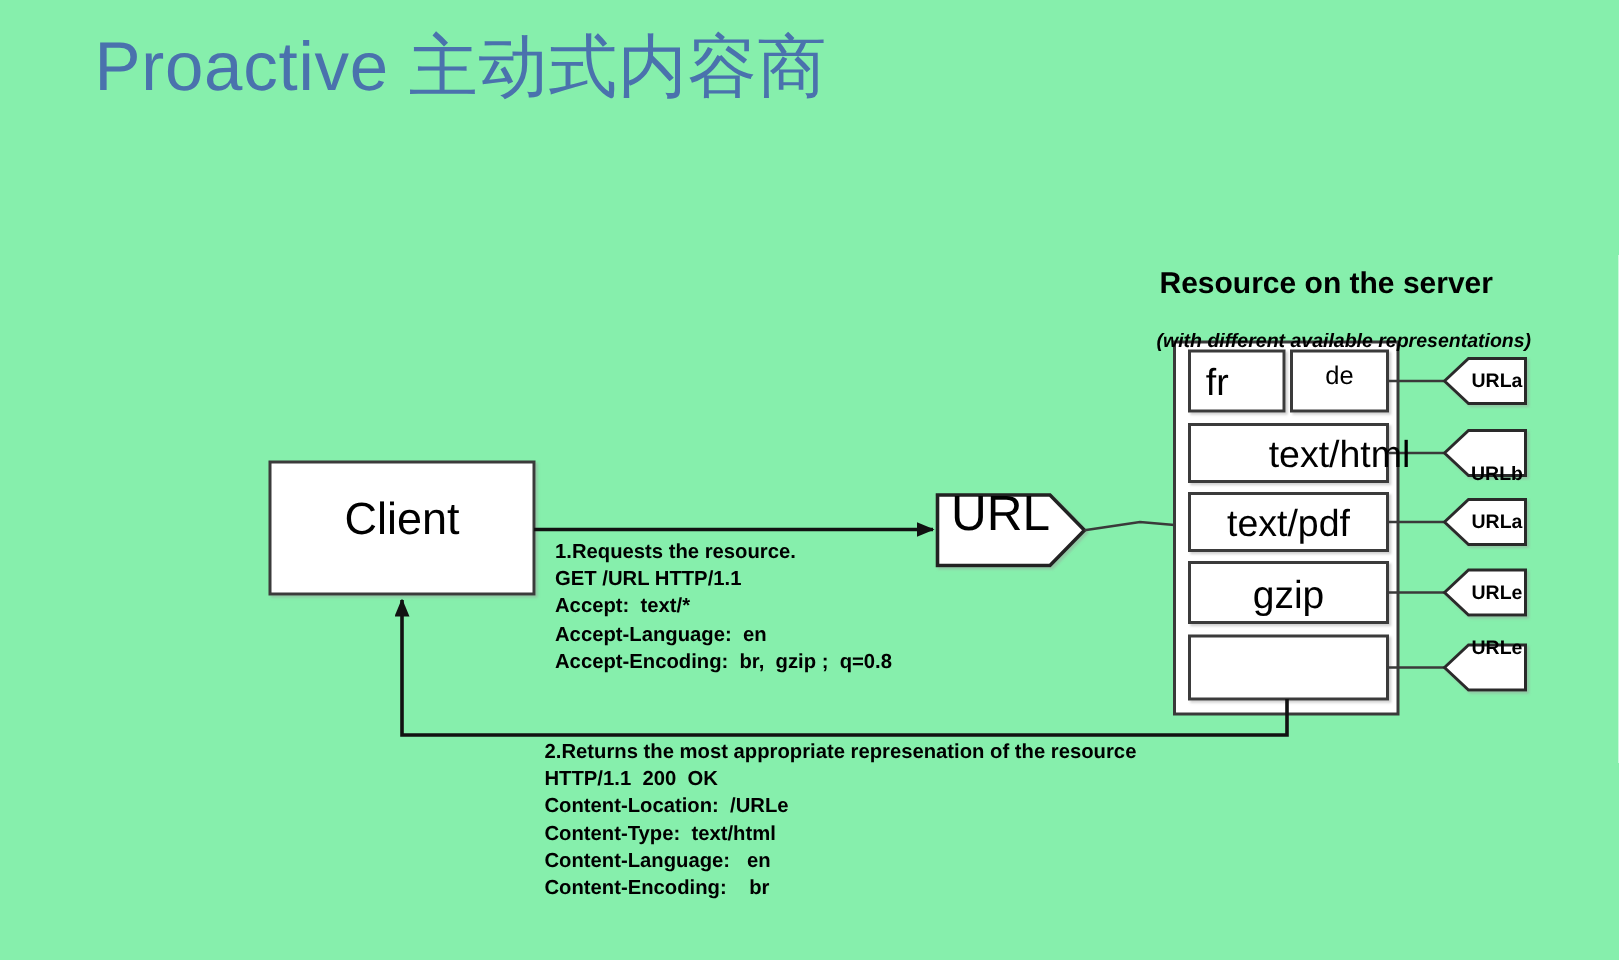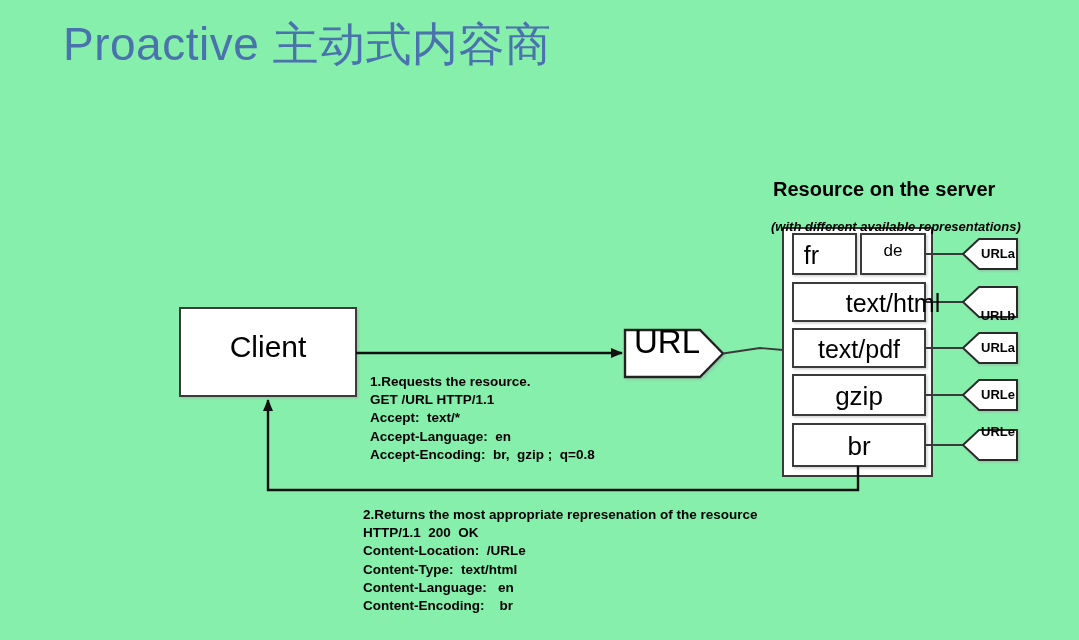--- a/index.html
+++ b/index.html
@@ -112,21 +112,20 @@
   }
 
   .msg-block {
     position: absolute;
     color: #000000;
     font-size: 13.5px;
     font-weight: bold;
     line-height: 18.2px;
     white-space: pre;
     font-family: "Liberation Sans", sans-serif;
-    margin-top: 14px;
   }
   .msg-request {
     left: 370px;
     top: 359px;
   }
   .msg-response {
     left: 363px;
     top: 492px;
   }
 </style>
@@ -187,21 +186,20 @@
   <div class="node-label url-label">URL</div>
 
   <div class="server-heading">Resource on the server</div>
   <div class="server-subheading">(with different available representations)</div>
 
   <div class="rep-label" style="left:780px; top:241px; width:63px; font-size:25px;">fr</div>
   <div class="rep-label" style="left:861px; top:241px; width:64px; font-size:17px;">de</div>
   <div class="rep-label" style="left:793px; top:289px; width:132px; font-size:25px;padding-left:34px;">text/html</div>
   <div class="rep-label" style="left:793px; top:335px; width:132px; font-size:25px;">text/pdf</div>
   <div class="rep-label" style="left:793px; top:381px; width:132px; font-size:26px;">gzip</div>
-  <div class="rep-label" style="left:793px; top:431px; width:132px; font-size:26px;">br</div>
 
   <div class="tag-label" style="left:979px; top:246px; width:38px;">URLa</div>
   <div class="tag-label" style="left:979px; top:308px; width:38px;">URLb</div>
   <div class="tag-label" style="left:979px; top:340px; width:38px;">URLa</div>
   <div class="tag-label" style="left:979px; top:387px; width:38px;">URLe</div>
   <div class="tag-label" style="left:979px; top:424px; width:38px;">URLe</div>
 
   <div class="msg-block msg-request">1.Requests the resource.
 GET /URL HTTP/1.1
 Accept:  text/*

